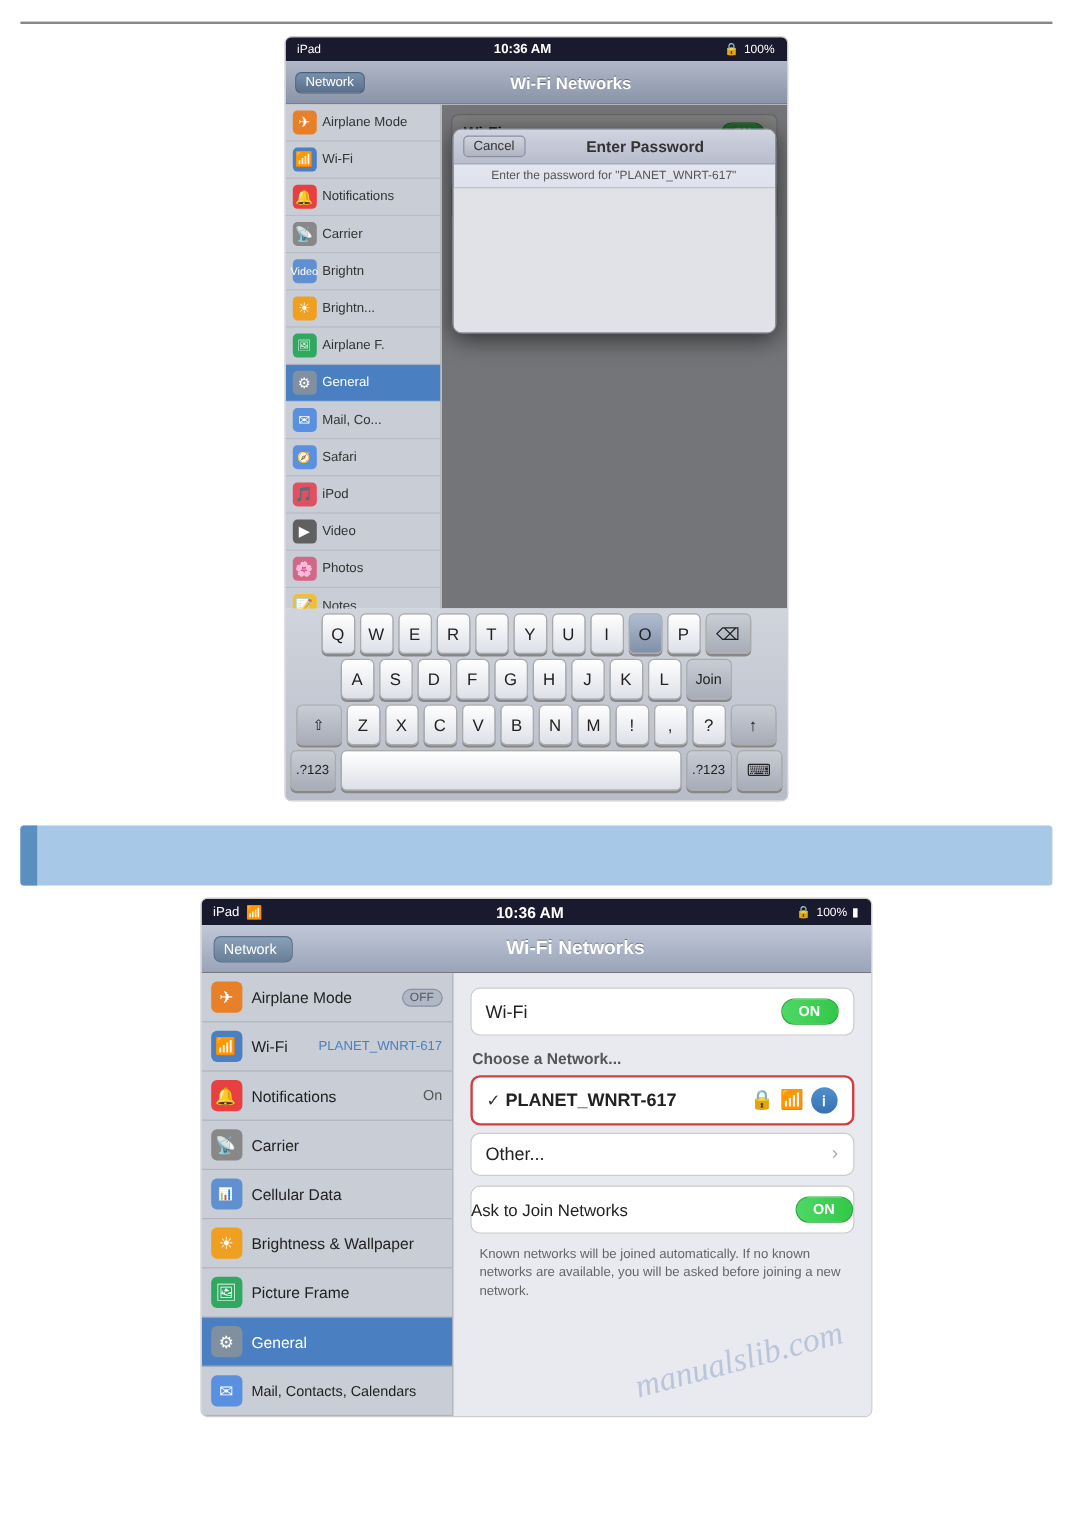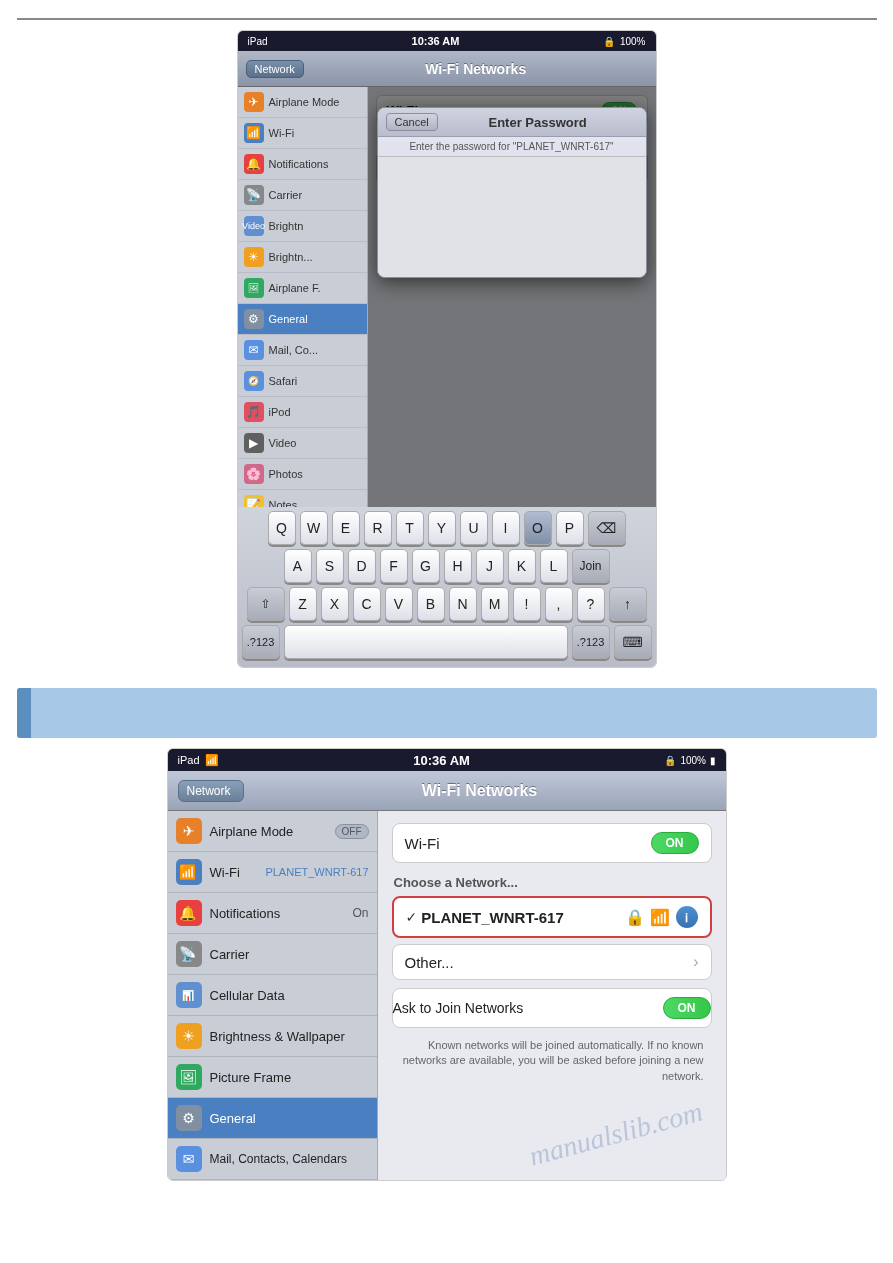--- a/index.html
+++ b/index.html
@@ -501,21 +501,21 @@
       border-radius: 8px;
       padding: 8px 0;
       margin-bottom: 6px;
       border: 1px solid #ccc;
     }
     .ask-join-label { flex: 1; font-size: 14px; color: #222; }
 
     .footnote {
       font-size: 11px;
       color: #666;
-      text-align: right;
+      text-align: left;
       padding: 4px 8px;
       line-height: 1.4;
     }
 
     
     .watermark {
       position: absolute;
       bottom: 30px;
       right: 20px;
       color: rgba(100,130,180,0.35);

